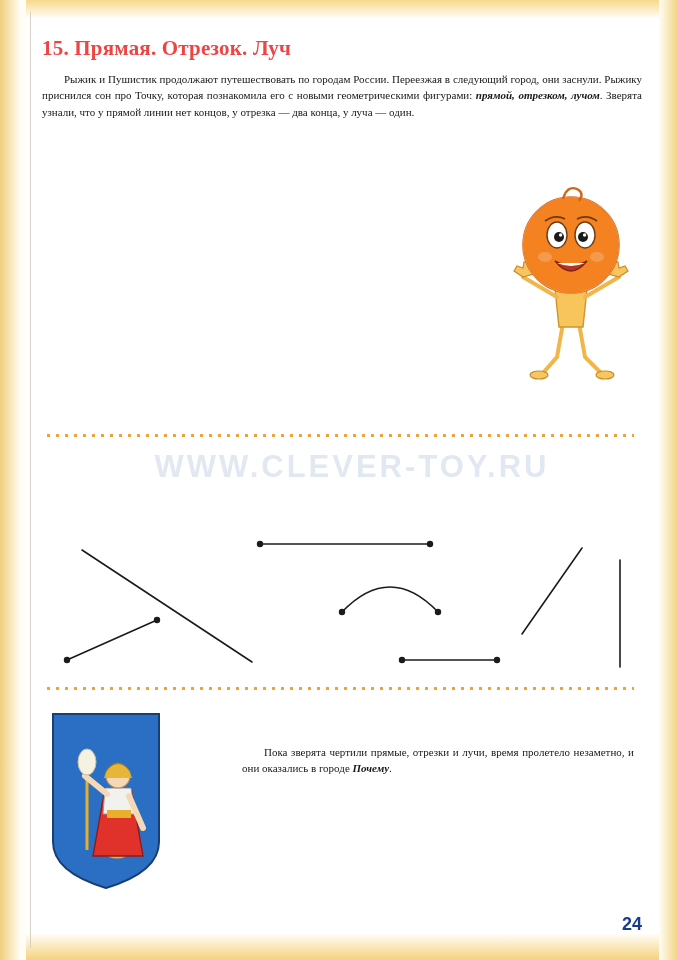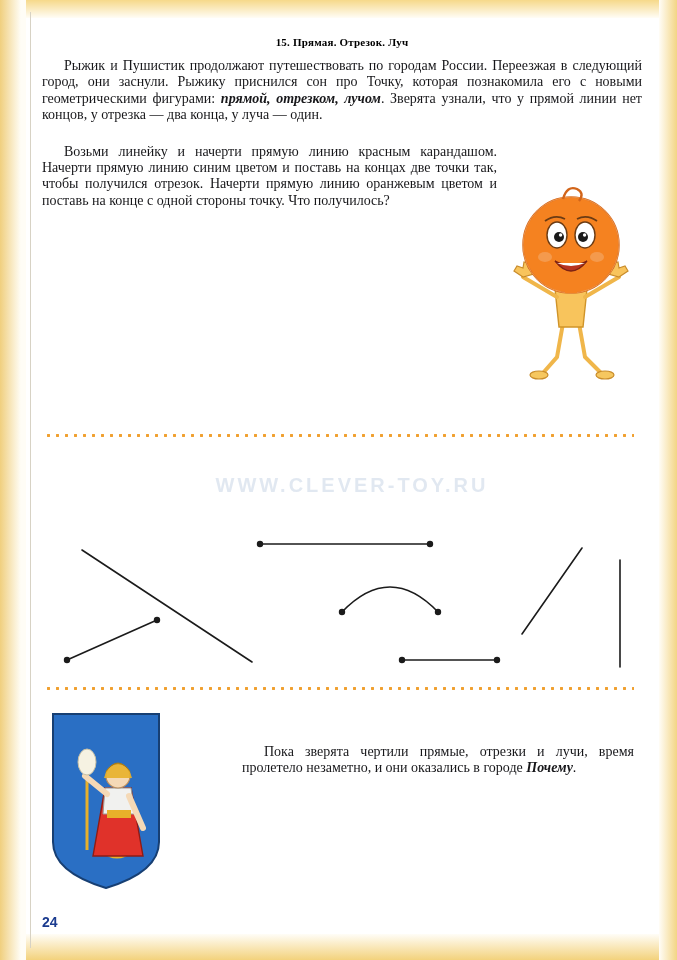--- a/index.html
+++ b/index.html
@@ -43,29 +43,28 @@
     background: #d7d2c4;
   }
   .content {
     position: absolute;
     left: 42px;
     top: 22px;
     width: 600px;
     height: 910px;
   }
   h1.title {
-    font-size: 11px;
+    font-size: 21px;
     font-weight: bold;
-    color: #000000;
-    text-align: center;
+    color: #ef4444;
     margin: 14px 0 10px 0;
     letter-spacing: 0.2px;
   }
   p.body {
-    font-size: 14px;
+    font-size: 11px;
     line-height: 16.4px;
     text-align: justify;
     margin: 0 0 11px 0;
     color: #17171a;
     text-indent: 22px;
   }
   p.body.narrow { width: 455px; }
   .i { font-style: italic; font-weight: bold; }
   .ital { font-style: italic; }
   .dotline {
@@ -74,24 +73,24 @@
     background-image: radial-gradient(circle, #f0a030 1.4px, rgba(255,255,255,0) 1.6px);
     background-size: 9px 3px;
     background-repeat: repeat-x;
   }
   .sec-rule-1 { position: absolute; left: 2px; top: 412px; width: 590px; }
   .sec-rule-2 { position: absolute; left: 2px; top: 665px; width: 590px; }
 
   .watermark {
     position: absolute;
     left: 30px;
-    top: 452px;
+    top: 427px;
     width: 560px;
     text-align: center;
-    font-size: 20px;
+    font-size: 31px;
     font-weight: bold;
     letter-spacing: 3px;
     color: rgba(120,150,190,0.22);
     font-family: "Liberation Sans", sans-serif;
     pointer-events: none;
     user-select: none;
   }
 
   .task2 { position: absolute; left: 0; top: 432px; width: 580px; }
   .task2 p { text-indent: 22px; }
@@ -102,22 +101,22 @@
 
   .emblem-wrap { position: absolute; left: 5px; top: 688px; width: 118px; height: 182px; }
 
   .bottom-text { position: absolute; left: 200px; top: 722px; width: 392px; }
   .bottom-text p { text-indent: 22px; }
 
   .pagenum {
     position: absolute;
     left: 0; top: 892px;
     width: 600px;
-    text-align: left;
-    font-size: 14px;
+    text-align: right;
+    font-size: 18px;
     font-weight: bold;
     color: #1b3b8f;
     font-family: "Liberation Sans", sans-serif;
   }
 </style>
 </head>
 <body>
 
 <div class="page">
   <div class="edge-top"></div>
@@ -129,21 +128,20 @@
   <div class="content">
 
     <h1 class="title">15. Прямая. Отрезок. Луч</h1>
 
     <p class="body">
       Рыжик и Пушистик продолжают путешествовать по городам России. Переезжая в следующий город, они заснули. Рыжику приснился сон про Точку, которая познакомила его с новыми геометрическими фигурами: <span class="i">прямой, отрезком, лучом</span>. Зверята узнали, что у прямой линии нет концов, у отрезка — два конца, у луча — один.
     </p>
 
     <div style="height:9px"></div>
 
-    <p class="body narrow">Возьми линейку и начерти прямую линию красным карандашом. Начерти прямую линию синим цветом и поставь на концах две точки так, чтобы получился отрезок. Начерти прямую линию оранжевым цветом и поставь на конце с одной стороны точку. Что получилось?</p>
 
     <div class="char">
       <svg width="150" height="215" viewBox="0 0 150 215">
 
         <path d="M68 135 L60 180 L46 196" stroke="#f0b64a" stroke-width="4" fill="none" stroke-linecap="round"></path>
         <path d="M80 135 L88 180 L104 196" stroke="#f0b64a" stroke-width="4" fill="none" stroke-linecap="round"></path>
         <ellipse cx="42" cy="198" rx="9" ry="4" fill="#f6c75f" stroke="#c98c2a" stroke-width="1.2"></ellipse>
         <ellipse cx="108" cy="198" rx="9" ry="4" fill="#f6c75f" stroke="#c98c2a" stroke-width="1.2"></ellipse>
 
         <path d="M58 112 L90 112 L86 150 L62 150 Z" fill="#f8c45c" stroke="#d09429" stroke-width="1.4"></path>

